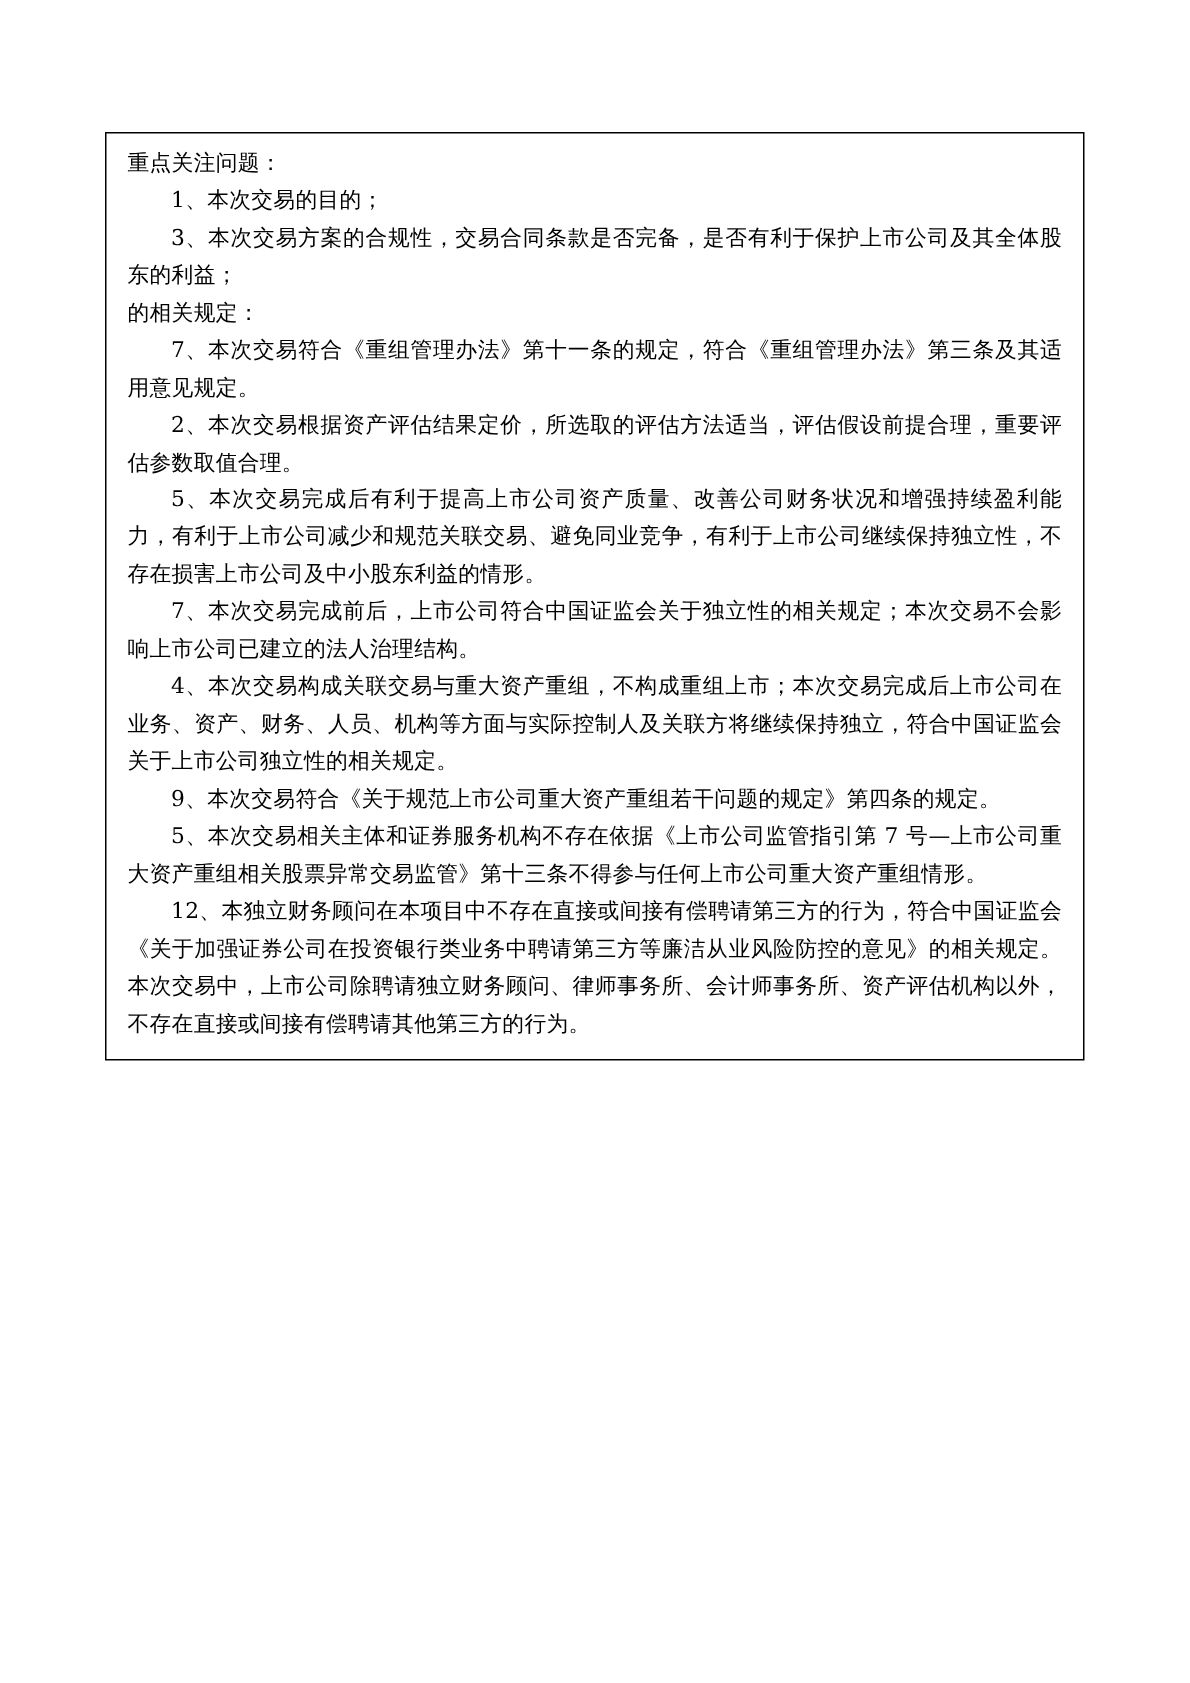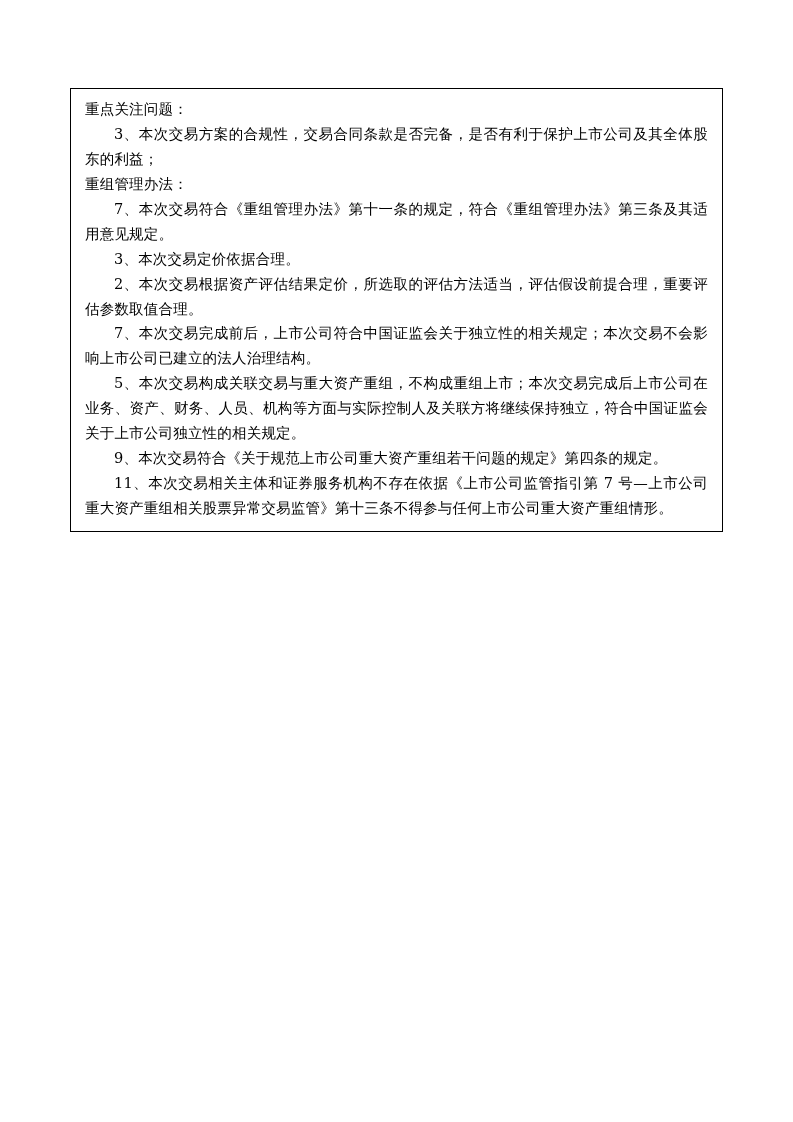--- a/index.html
+++ b/index.html
@@ -45,24 +45,26 @@
     text-indent: 0;
   }
 </style>
 </head>
 <body>
 
 <div class="page">
   <div class="doc-box">
     <div class="doc-body">
       <p class="para noindent">重点关注问题：</p>
+      <p class="para">1、本次交易的目的；</p>
       <p class="para">3、本次交易方案的合规性，交易合同条款是否完备，是否有利于保护上市公司及其全体股东的利益；</p>
-      <p class="para noindent">重组管理办法：</p>
+      <p class="para noindent">的相关规定：</p>
       <p class="para">7、本次交易符合《重组管理办法》第十一条的规定，符合《重组管理办法》第三条及其适用意见规定。</p>
-      <p class="para">3、本次交易定价依据合理。</p>
       <p class="para">2、本次交易根据资产评估结果定价，所选取的评估方法适当，评估假设前提合理，重要评估参数取值合理。</p>
+      <p class="para">5、本次交易完成后有利于提高上市公司资产质量、改善公司财务状况和增强持续盈利能力，有利于上市公司减少和规范关联交易、避免同业竞争，有利于上市公司继续保持独立性，不存在损害上市公司及中小股东利益的情形。</p>
       <p class="para">7、本次交易完成前后，上市公司符合中国证监会关于独立性的相关规定；本次交易不会影响上市公司已建立的法人治理结构。</p>
-      <p class="para">5、本次交易构成关联交易与重大资产重组，不构成重组上市；本次交易完成后上市公司在业务、资产、财务、人员、机构等方面与实际控制人及关联方将继续保持独立，符合中国证监会关于上市公司独立性的相关规定。</p>
+      <p class="para">4、本次交易构成关联交易与重大资产重组，不构成重组上市；本次交易完成后上市公司在业务、资产、财务、人员、机构等方面与实际控制人及关联方将继续保持独立，符合中国证监会关于上市公司独立性的相关规定。</p>
       <p class="para">9、本次交易符合《关于规范上市公司重大资产重组若干问题的规定》第四条的规定。</p>
-      <p class="para">11、本次交易相关主体和证券服务机构不存在依据《上市公司监管指引第 7 号—上市公司重大资产重组相关股票异常交易监管》第十三条不得参与任何上市公司重大资产重组情形。</p>
+      <p class="para">5、本次交易相关主体和证券服务机构不存在依据《上市公司监管指引第 7 号—上市公司重大资产重组相关股票异常交易监管》第十三条不得参与任何上市公司重大资产重组情形。</p>
+      <p class="para">12、本独立财务顾问在本项目中不存在直接或间接有偿聘请第三方的行为，符合中国证监会《关于加强证券公司在投资银行类业务中聘请第三方等廉洁从业风险防控的意见》的相关规定。本次交易中，上市公司除聘请独立财务顾问、律师事务所、会计师事务所、资产评估机构以外，不存在直接或间接有偿聘请其他第三方的行为。</p>
     </div>
   </div>
 </div>
 
 </body></html>

